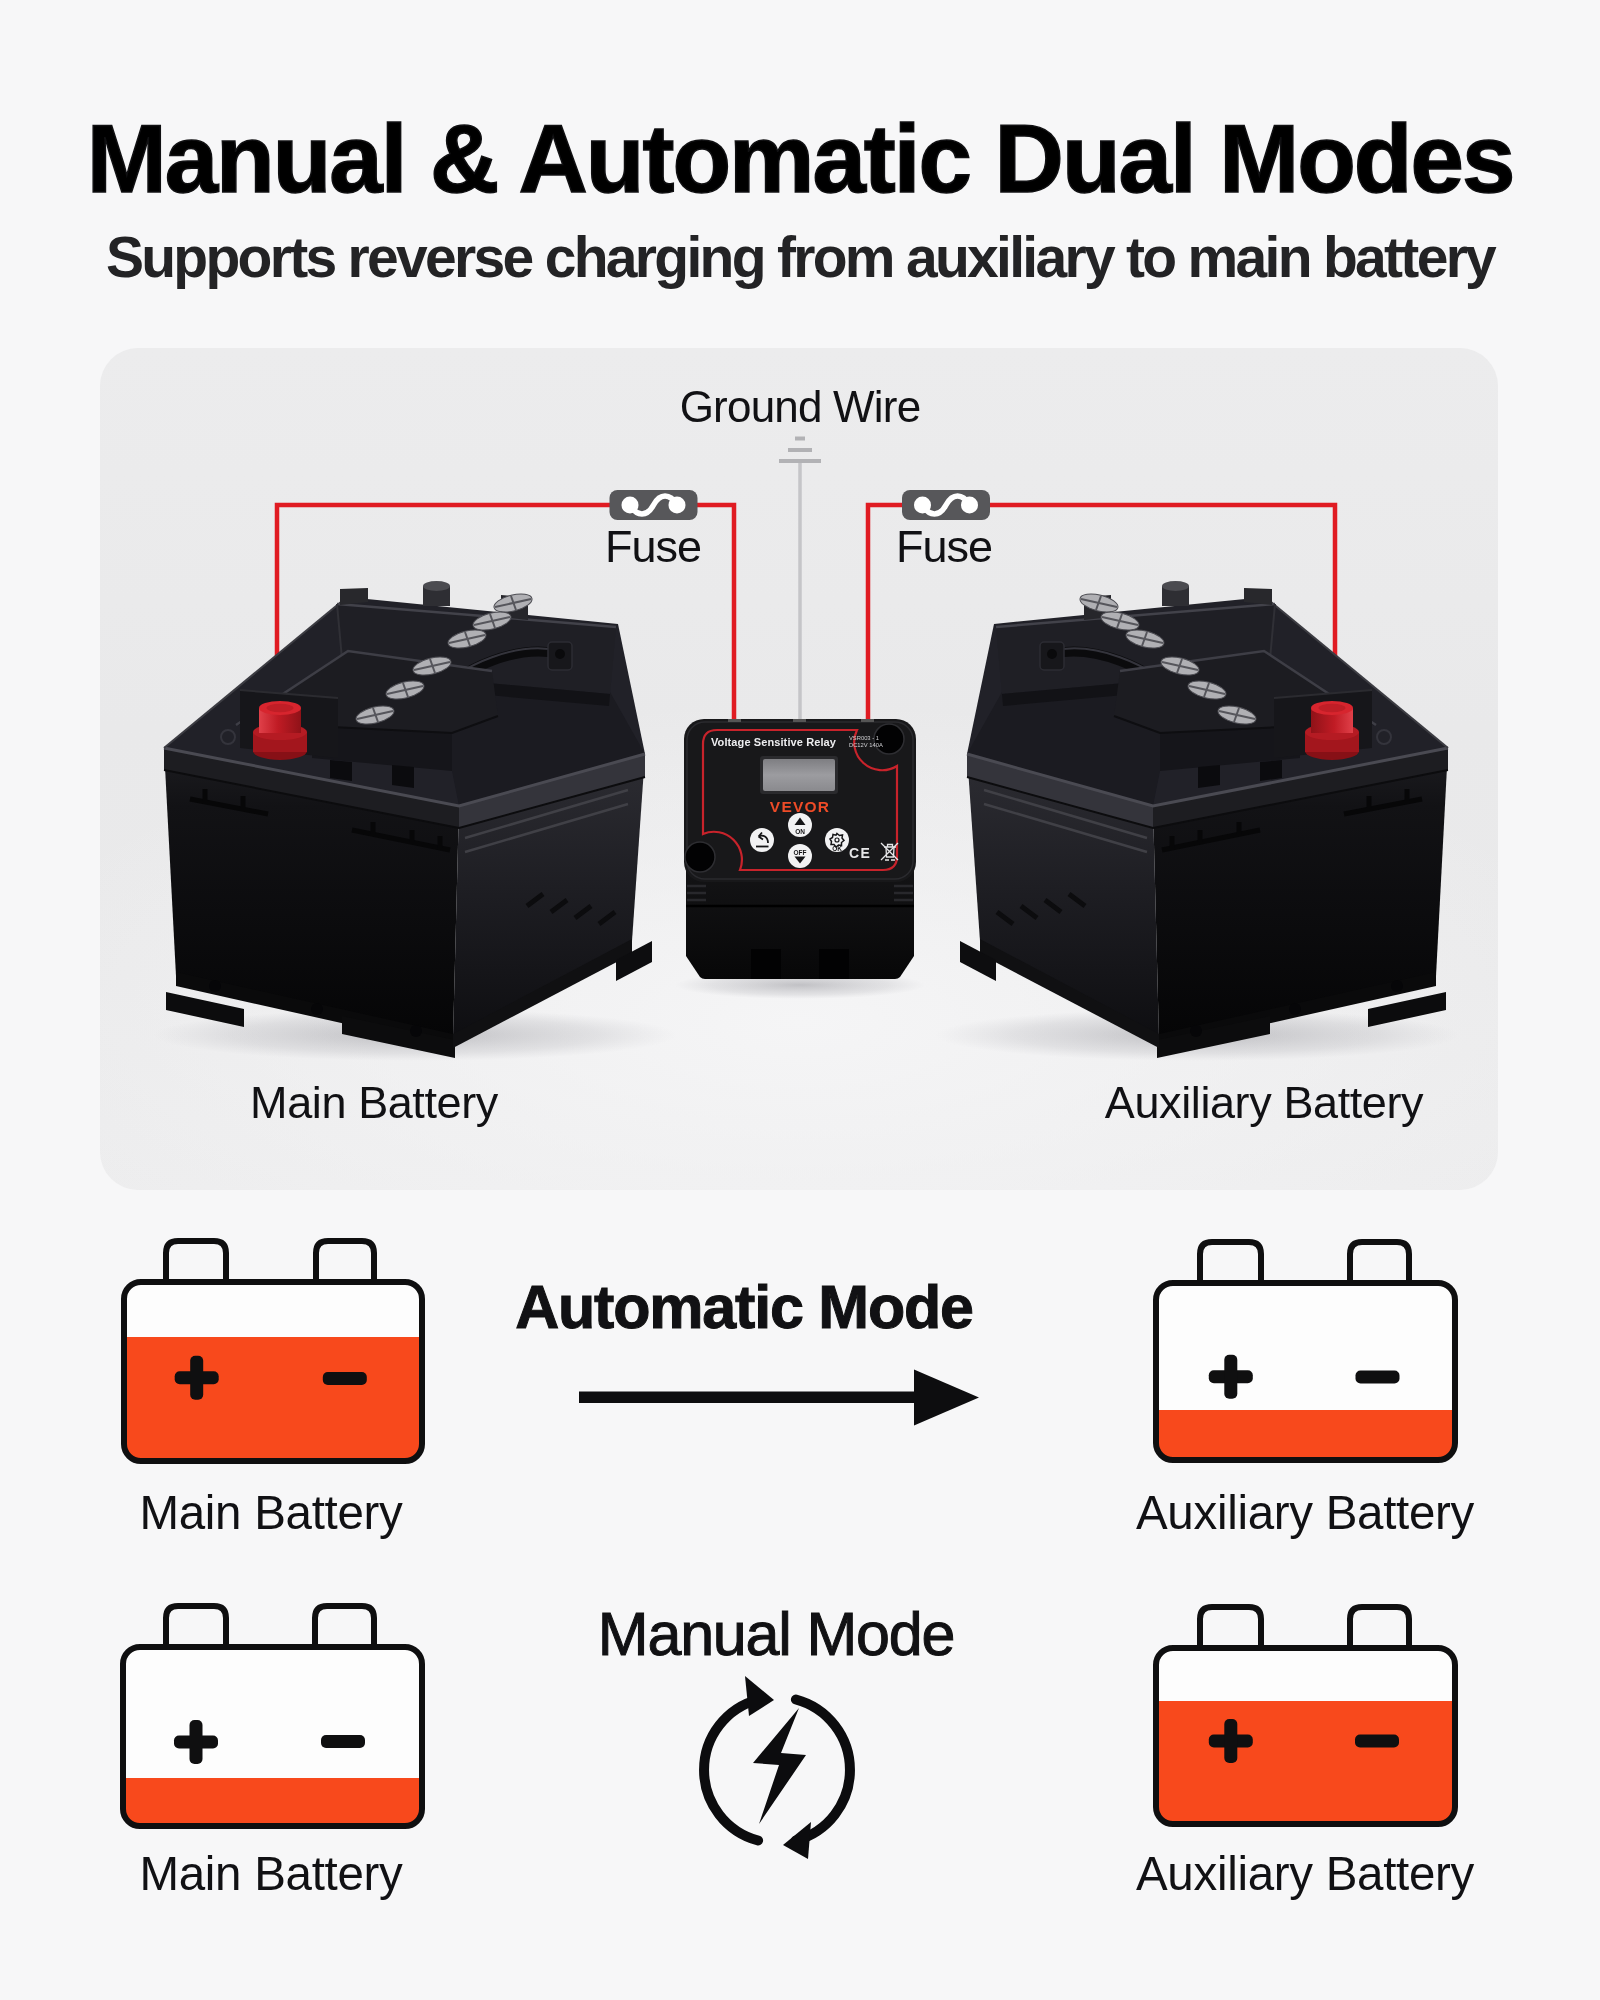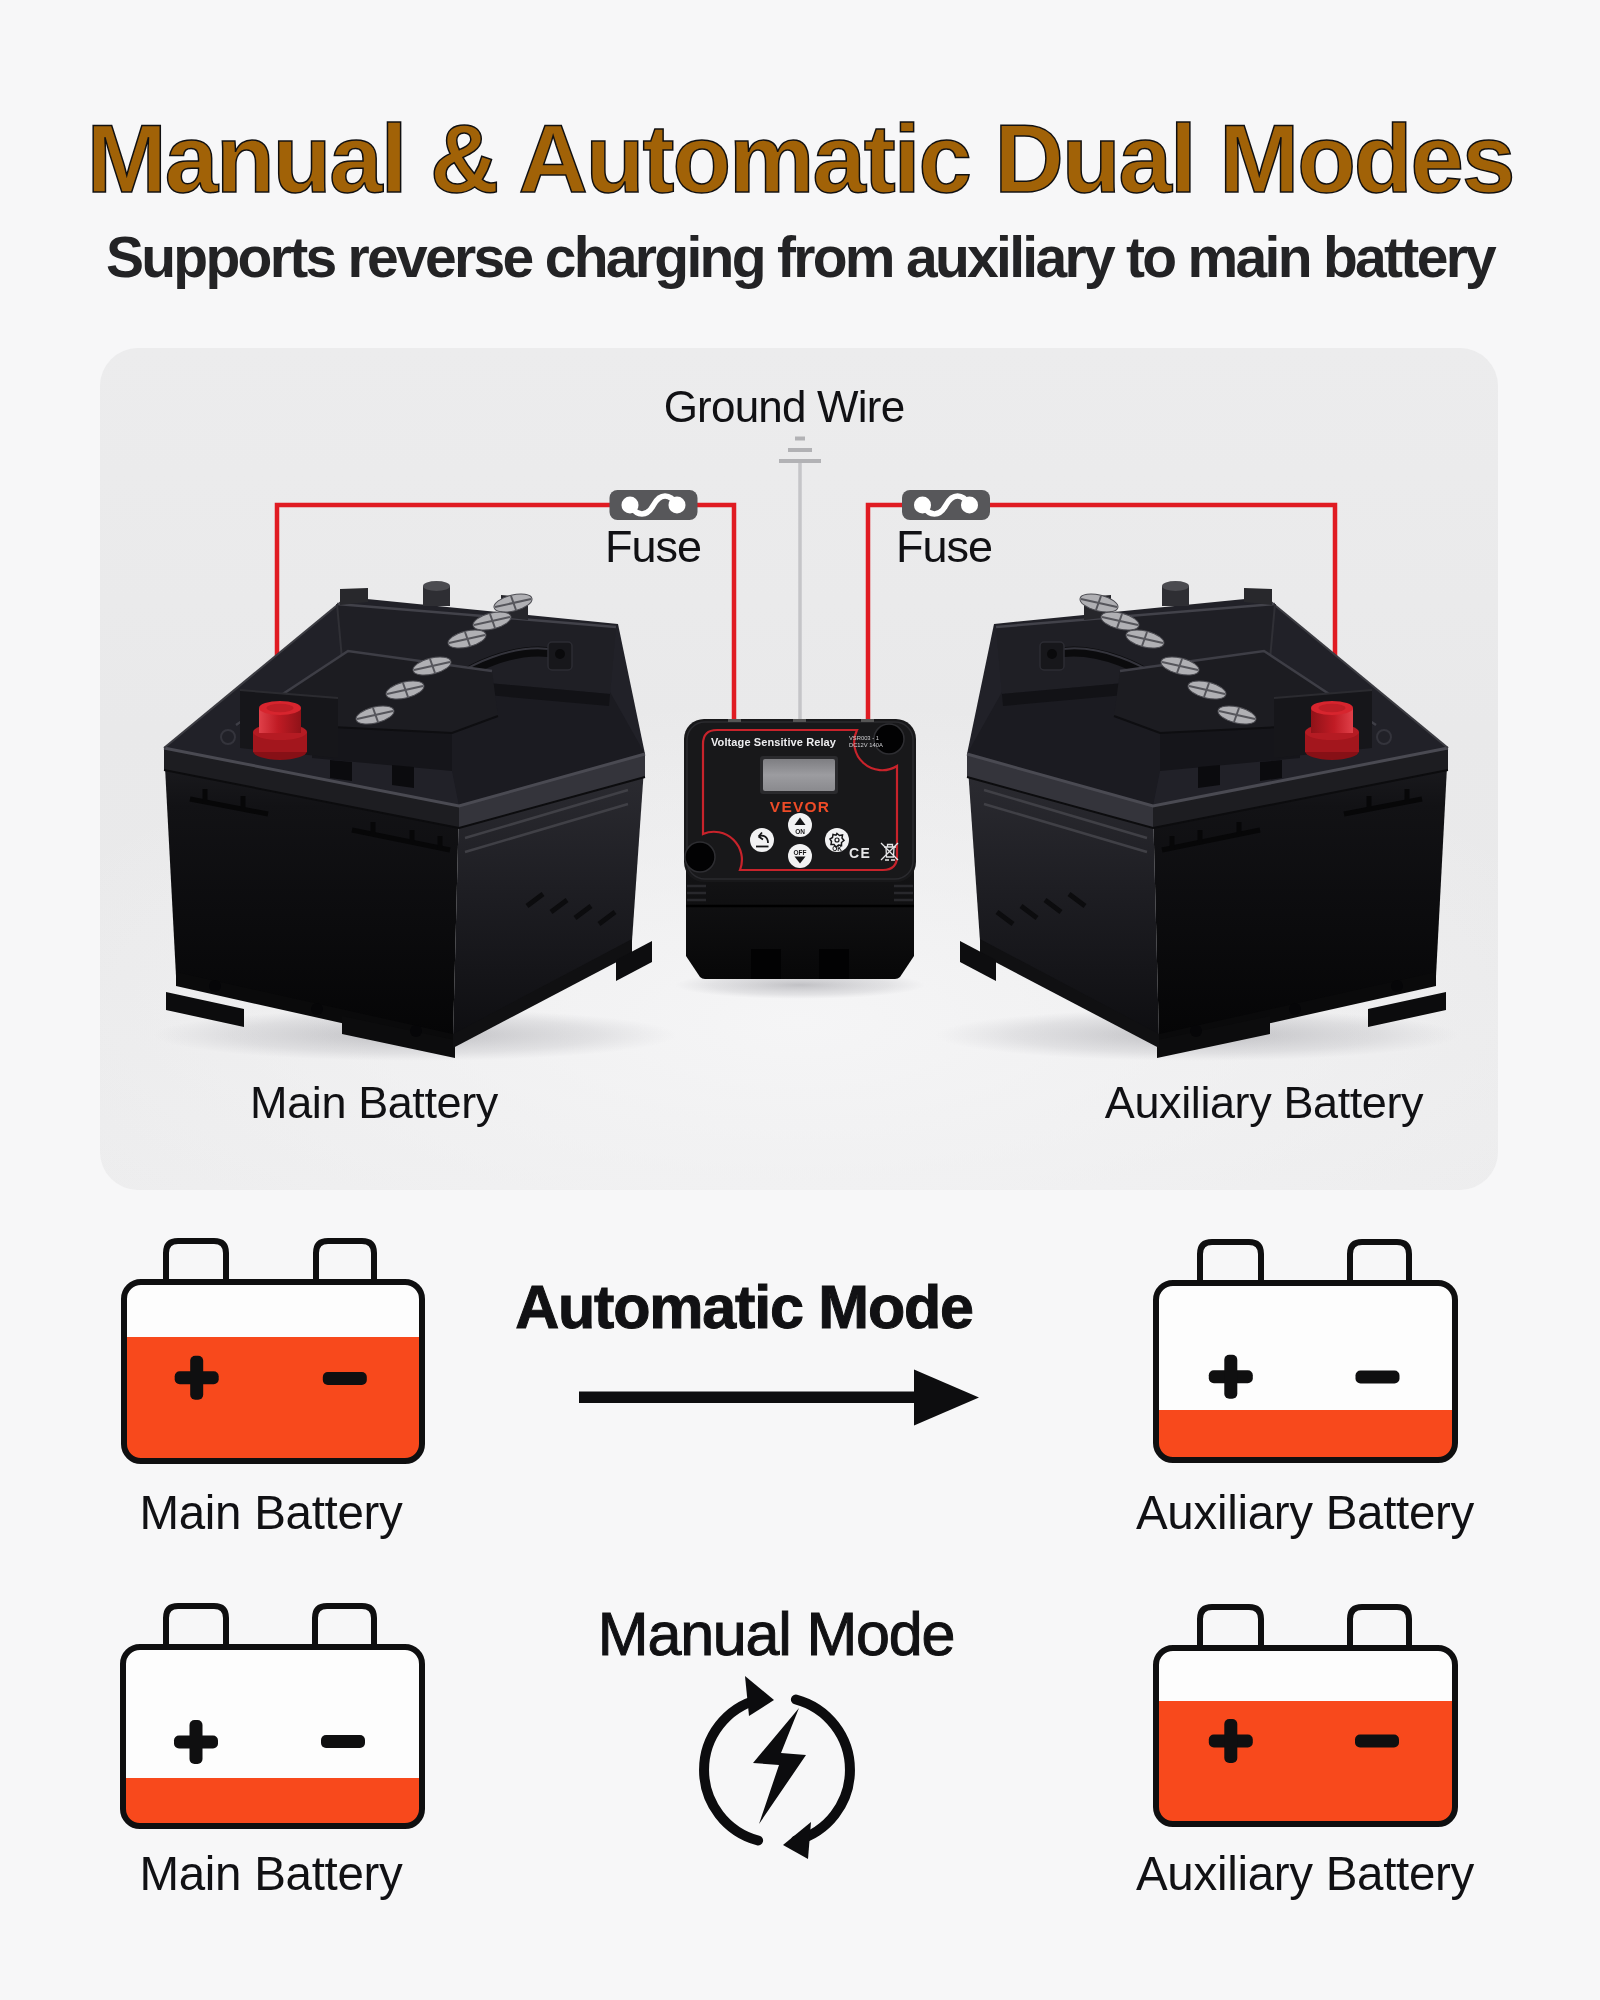--- a/index.html
+++ b/index.html
@@ -1,37 +1,37 @@
 <!DOCTYPE html>
 <html><head>
 <meta charset="utf-8">
 <style>
   html,body{margin:0;padding:0;width:1600px;height:2000px;background:#f7f7f8;
     font-family:"Liberation Sans",sans-serif;overflow:hidden;position:relative}
   .abs{position:absolute}
   .ctr{transform:translateX(-50%)}
   .title{position:absolute;top:111px;left:800px;transform:translateX(-50%);
-    font-size:96px;font-weight:bold;color:#a16207;white-space:nowrap;
+    font-size:96px;font-weight:bold;color:#000000;white-space:nowrap;
     letter-spacing:-2px;-webkit-text-stroke:1.5px #101012;line-height:1}
   .subtitle{position:absolute;top:229px;left:800px;transform:translateX(-50%);
     font-size:57px;font-weight:bold;color:#232325;white-space:nowrap;
     letter-spacing:-2.7px;line-height:1}
   .panel{position:absolute;left:100px;top:348px;width:1398px;height:842px;
     border-radius:38px;
     background:radial-gradient(60% 38% at 50% 80%, #f5f5f6 0%, rgba(245,245,246,0) 100%),
       linear-gradient(180deg,#ececed 0%,#e9e9ea 45%,#eaeaeb 75%,#ededee 100%)}
   .lbl{position:absolute;white-space:nowrap;color:#111114;line-height:1}
 </style>
 </head>
 <body>
 <div class="title">Manual &amp; Automatic Dual Modes</div>
 <div class="subtitle">Supports reverse charging from auxiliary to main battery</div>
 <div class="panel"></div>
 
-<div class="lbl ctr" style="left:784px;top:385px;font-size:44px;letter-spacing:-0.8px">Ground Wire</div>
+<div class="lbl ctr" style="left:800px;top:385px;font-size:44px;letter-spacing:-0.8px">Ground Wire</div>
 <div class="lbl ctr" style="left:653px;top:524px;font-size:45px;letter-spacing:-1px">Fuse</div>
 <div class="lbl ctr" style="left:944px;top:524px;font-size:45px;letter-spacing:-1px">Fuse</div>
 <div class="lbl ctr" style="left:374px;top:1080px;font-size:45px;letter-spacing:-0.4px">Main Battery</div>
 <div class="lbl ctr" style="left:1264px;top:1080px;font-size:45px;letter-spacing:-0.4px">Auxiliary Battery</div>
 <div class="lbl ctr" style="left:744px;top:1277px;font-size:61px;font-weight:bold;letter-spacing:-1.2px;-webkit-text-stroke:1px #111">Automatic Mode</div>
 <div class="lbl ctr" style="left:776px;top:1604px;font-size:61px;font-weight:normal;letter-spacing:-1.2px;-webkit-text-stroke:1px #111">Manual Mode</div>
 <div class="lbl ctr" style="left:271px;top:1489px;font-size:47.5px;letter-spacing:-0.3px">Main Battery</div>
 <div class="lbl ctr" style="left:1305px;top:1489px;font-size:47.5px;letter-spacing:-0.3px">Auxiliary Battery</div>
 <div class="lbl ctr" style="left:271px;top:1850px;font-size:47.5px;letter-spacing:-0.3px">Main Battery</div>
 <div class="lbl ctr" style="left:1305px;top:1850px;font-size:47.5px;letter-spacing:-0.3px">Auxiliary Battery</div>

